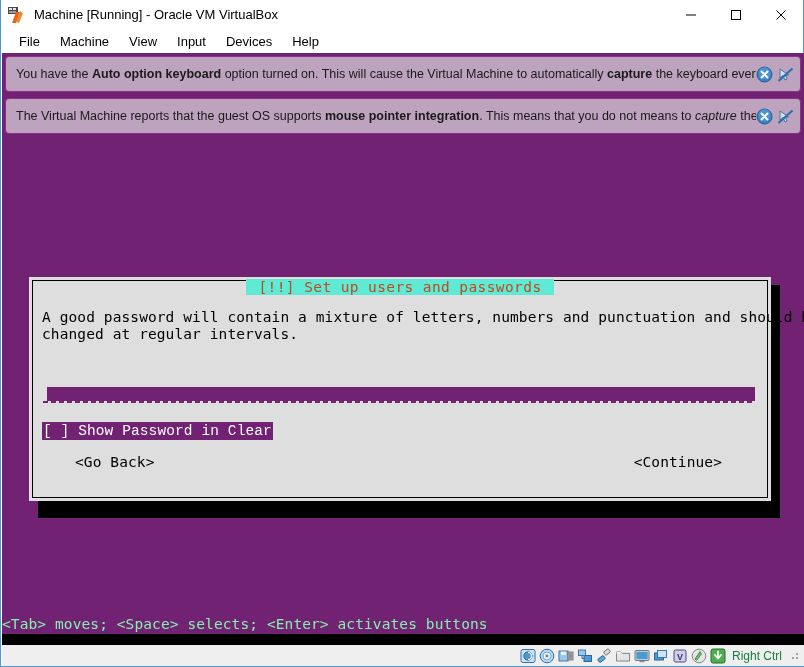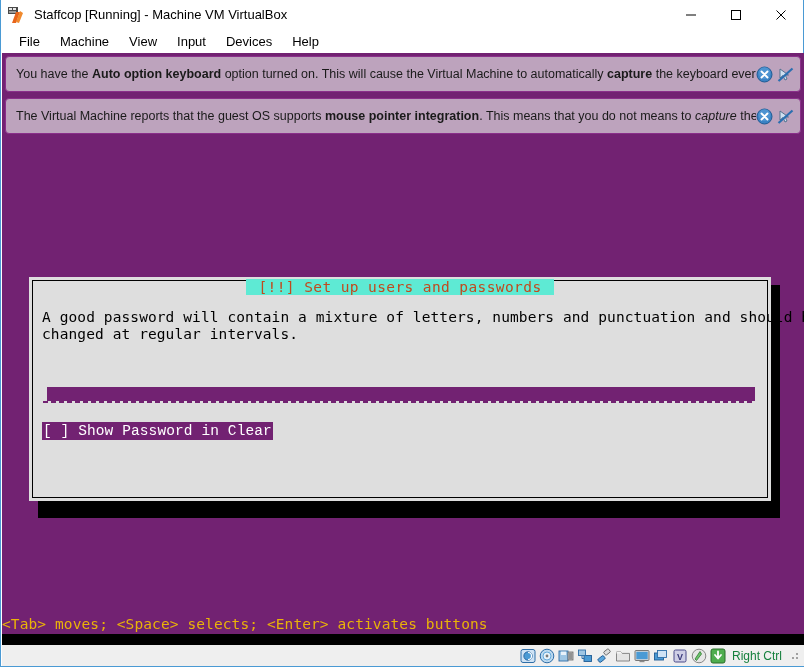--- a/index.html
+++ b/index.html
@@ -240,21 +240,21 @@
 
   
   .helpline {
     position: absolute;
     left: 0;
     bottom: 11px;
     width: 654px;
     height: 19px;
     font-family: "DejaVu Sans Mono", "Liberation Mono", monospace;
     font-size: 14.5px;
-    color: #eab308;
+    color: #86efac;
     line-height: 19px;
     white-space: pre;
     letter-spacing: 0.1px;
   }
   .blackbar {
     position: absolute;
     left: 0;
     bottom: 0;
     width: 802px;
     height: 11px;
@@ -307,21 +307,21 @@
     <div class="title-icon">
       <svg width="20" height="20" viewBox="0 0 20 20">
         <rect x="2" y="2" width="10" height="7" fill="#4a4a4a"></rect>
         <rect x="3" y="3" width="3" height="2" fill="#e8e8e8"></rect>
         <rect x="7" y="3" width="3" height="2" fill="#e8e8e8"></rect>
         <rect x="3" y="6" width="7" height="2" fill="#9a9a9a"></rect>
         <path d="M6 18 L10 7 L14 7 L10 18 Z" fill="#e8651b"></path>
         <path d="M10 17 L14 6 L17 8 L13 18 Z" fill="#f08a2e"></path>
       </svg>
     </div>
-    <div class="title-text">Staffcop [Running] - Machine VM VirtualBox</div>
+    <div class="title-text">Machine [Running] - Oracle VM VirtualBox</div>
     <div class="win-btns">
       <div class="win-btn">
         <svg width="12" height="12" viewBox="0 0 12 12">
             <line x1="1" y1="6" x2="11" y2="6" stroke="#000" stroke-width="1"></line>
           </svg>
       </div>
       <div class="win-btn">
         <svg width="12" height="12" viewBox="0 0 12 12">
             <rect x="1.5" y="1.5" width="9" height="9" fill="none" stroke="#000" stroke-width="1"></rect>
           </svg>
@@ -402,20 +402,24 @@
       <div class="dlg-line">A good password will contain a mixture of letters, numbers and punctuation and should be</div>
       <div class="dlg-line">changed at regular intervals.</div>
       <div class="spacer-line"></div>
     </div>
 
     <div class="pw-field"></div>
     <div class="pw-underline"></div>
 
     <div class="chk-row">[ ] Show Password in Clear</div>
 
+    <div class="btn-row">
+      <span class="gb">&lt;Go Back&gt;</span>
+      <span class="ct">&lt;Continue&gt;</span>
+    </div>
 
     <div class="helpline">&lt;Tab&gt; moves; &lt;Space&gt; selects; &lt;Enter&gt; activates buttons</div>
     <div class="blackbar"></div>
   </div>
 
   <div class="statusbar">
     <div class="status-icons">
 
       <span class="sico">
         <svg class="sico" viewBox="0 0 16 16">

